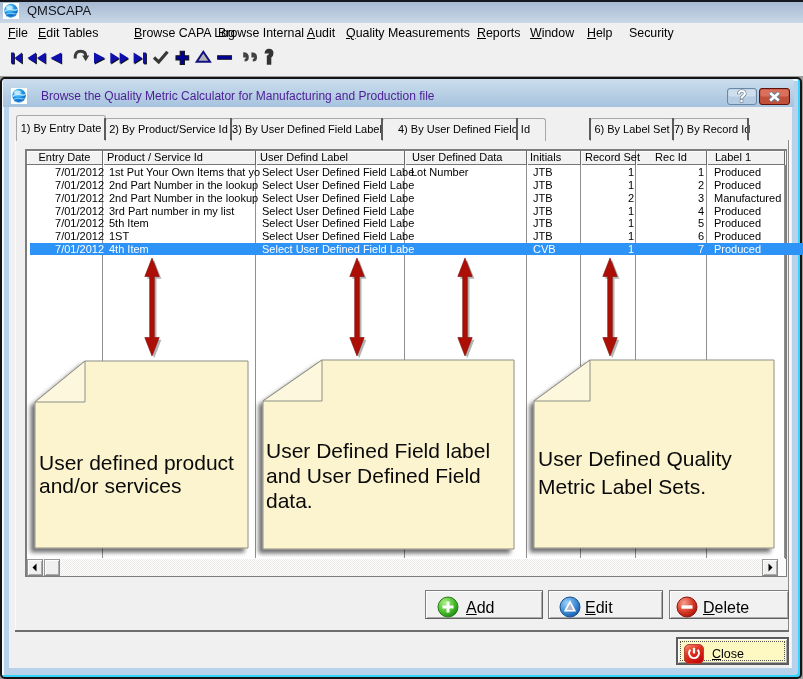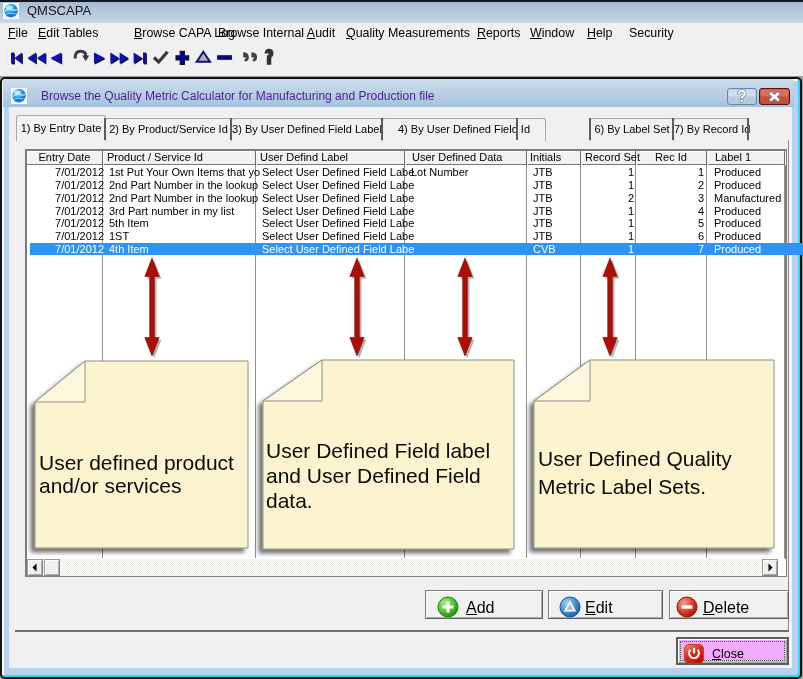--- a/index.html
+++ b/index.html
@@ -371,21 +371,21 @@
         <stop offset="1" stop-color="#a81408"></stop>
           </radialGradient>
         </defs>
       <circle cx="11" cy="11" r="10" fill="url(#red)" stroke="#8f1408" stroke-width="1"></circle>
       <rect x="5.5" y="9.3" width="11" height="3.4" fill="#fff"></rect>
     </svg>
     <span class="btxt" style="left:33px;"><u>D</u>elete</span>
   </div>
 
   <div class="abs" style="left:676px;top:637px;width:113px;height:28px;box-sizing:border-box;
-       background:#f0abfc;border:2px solid #5c5c5c;
+       background:#fef9c3;border:2px solid #5c5c5c;
        box-shadow:inset 1px 1px 0 #fdfdfd,inset -1px -1px 0 #a8a8a8;text-align:center;">
     <div class="abs" style="left:2px;top:2px;right:2px;bottom:2px;border:1px dotted #555;"></div>
     <svg class="abs" style="left:6px;top:5px;" width="20" height="20" viewBox="0 0 20 20">
       <defs>
           <linearGradient id="pw" x1="0" y1="0" x2="0.6" y2="1">
         <stop offset="0" stop-color="#f9927e"></stop>
             <stop offset="0.45" stop-color="#e23422"></stop>
         <stop offset="1" stop-color="#c50a0a"></stop>
           </linearGradient>
         </defs>

